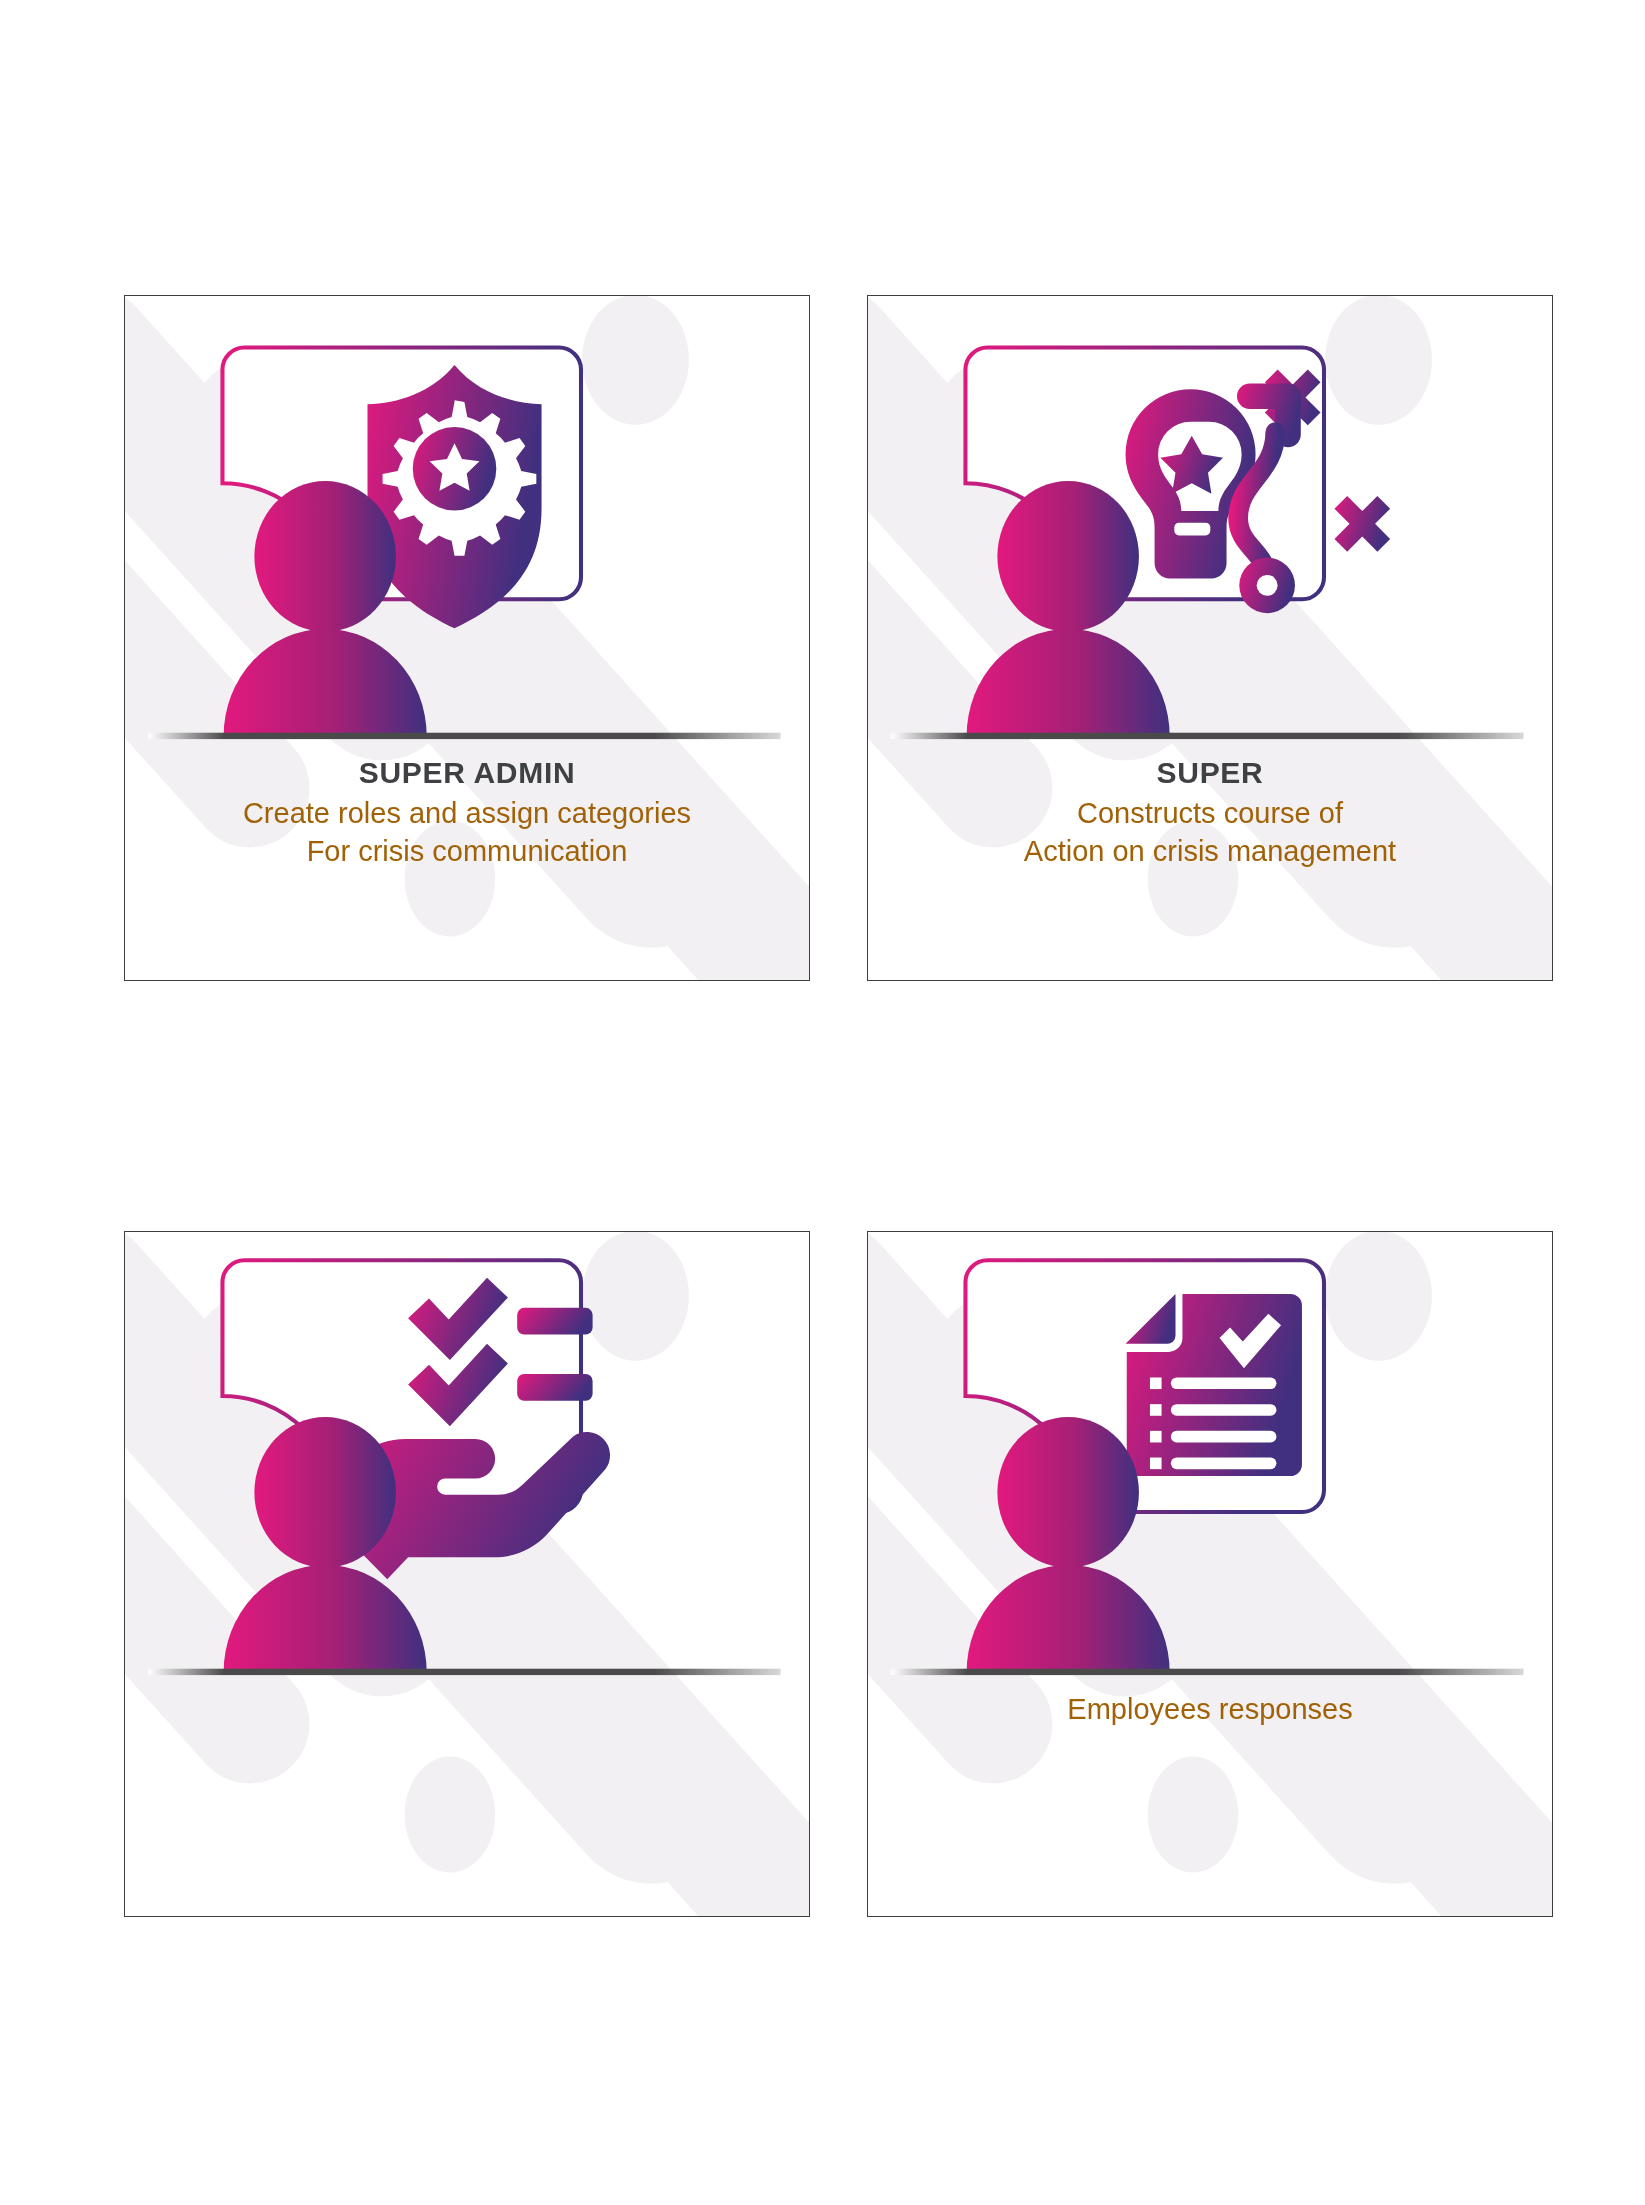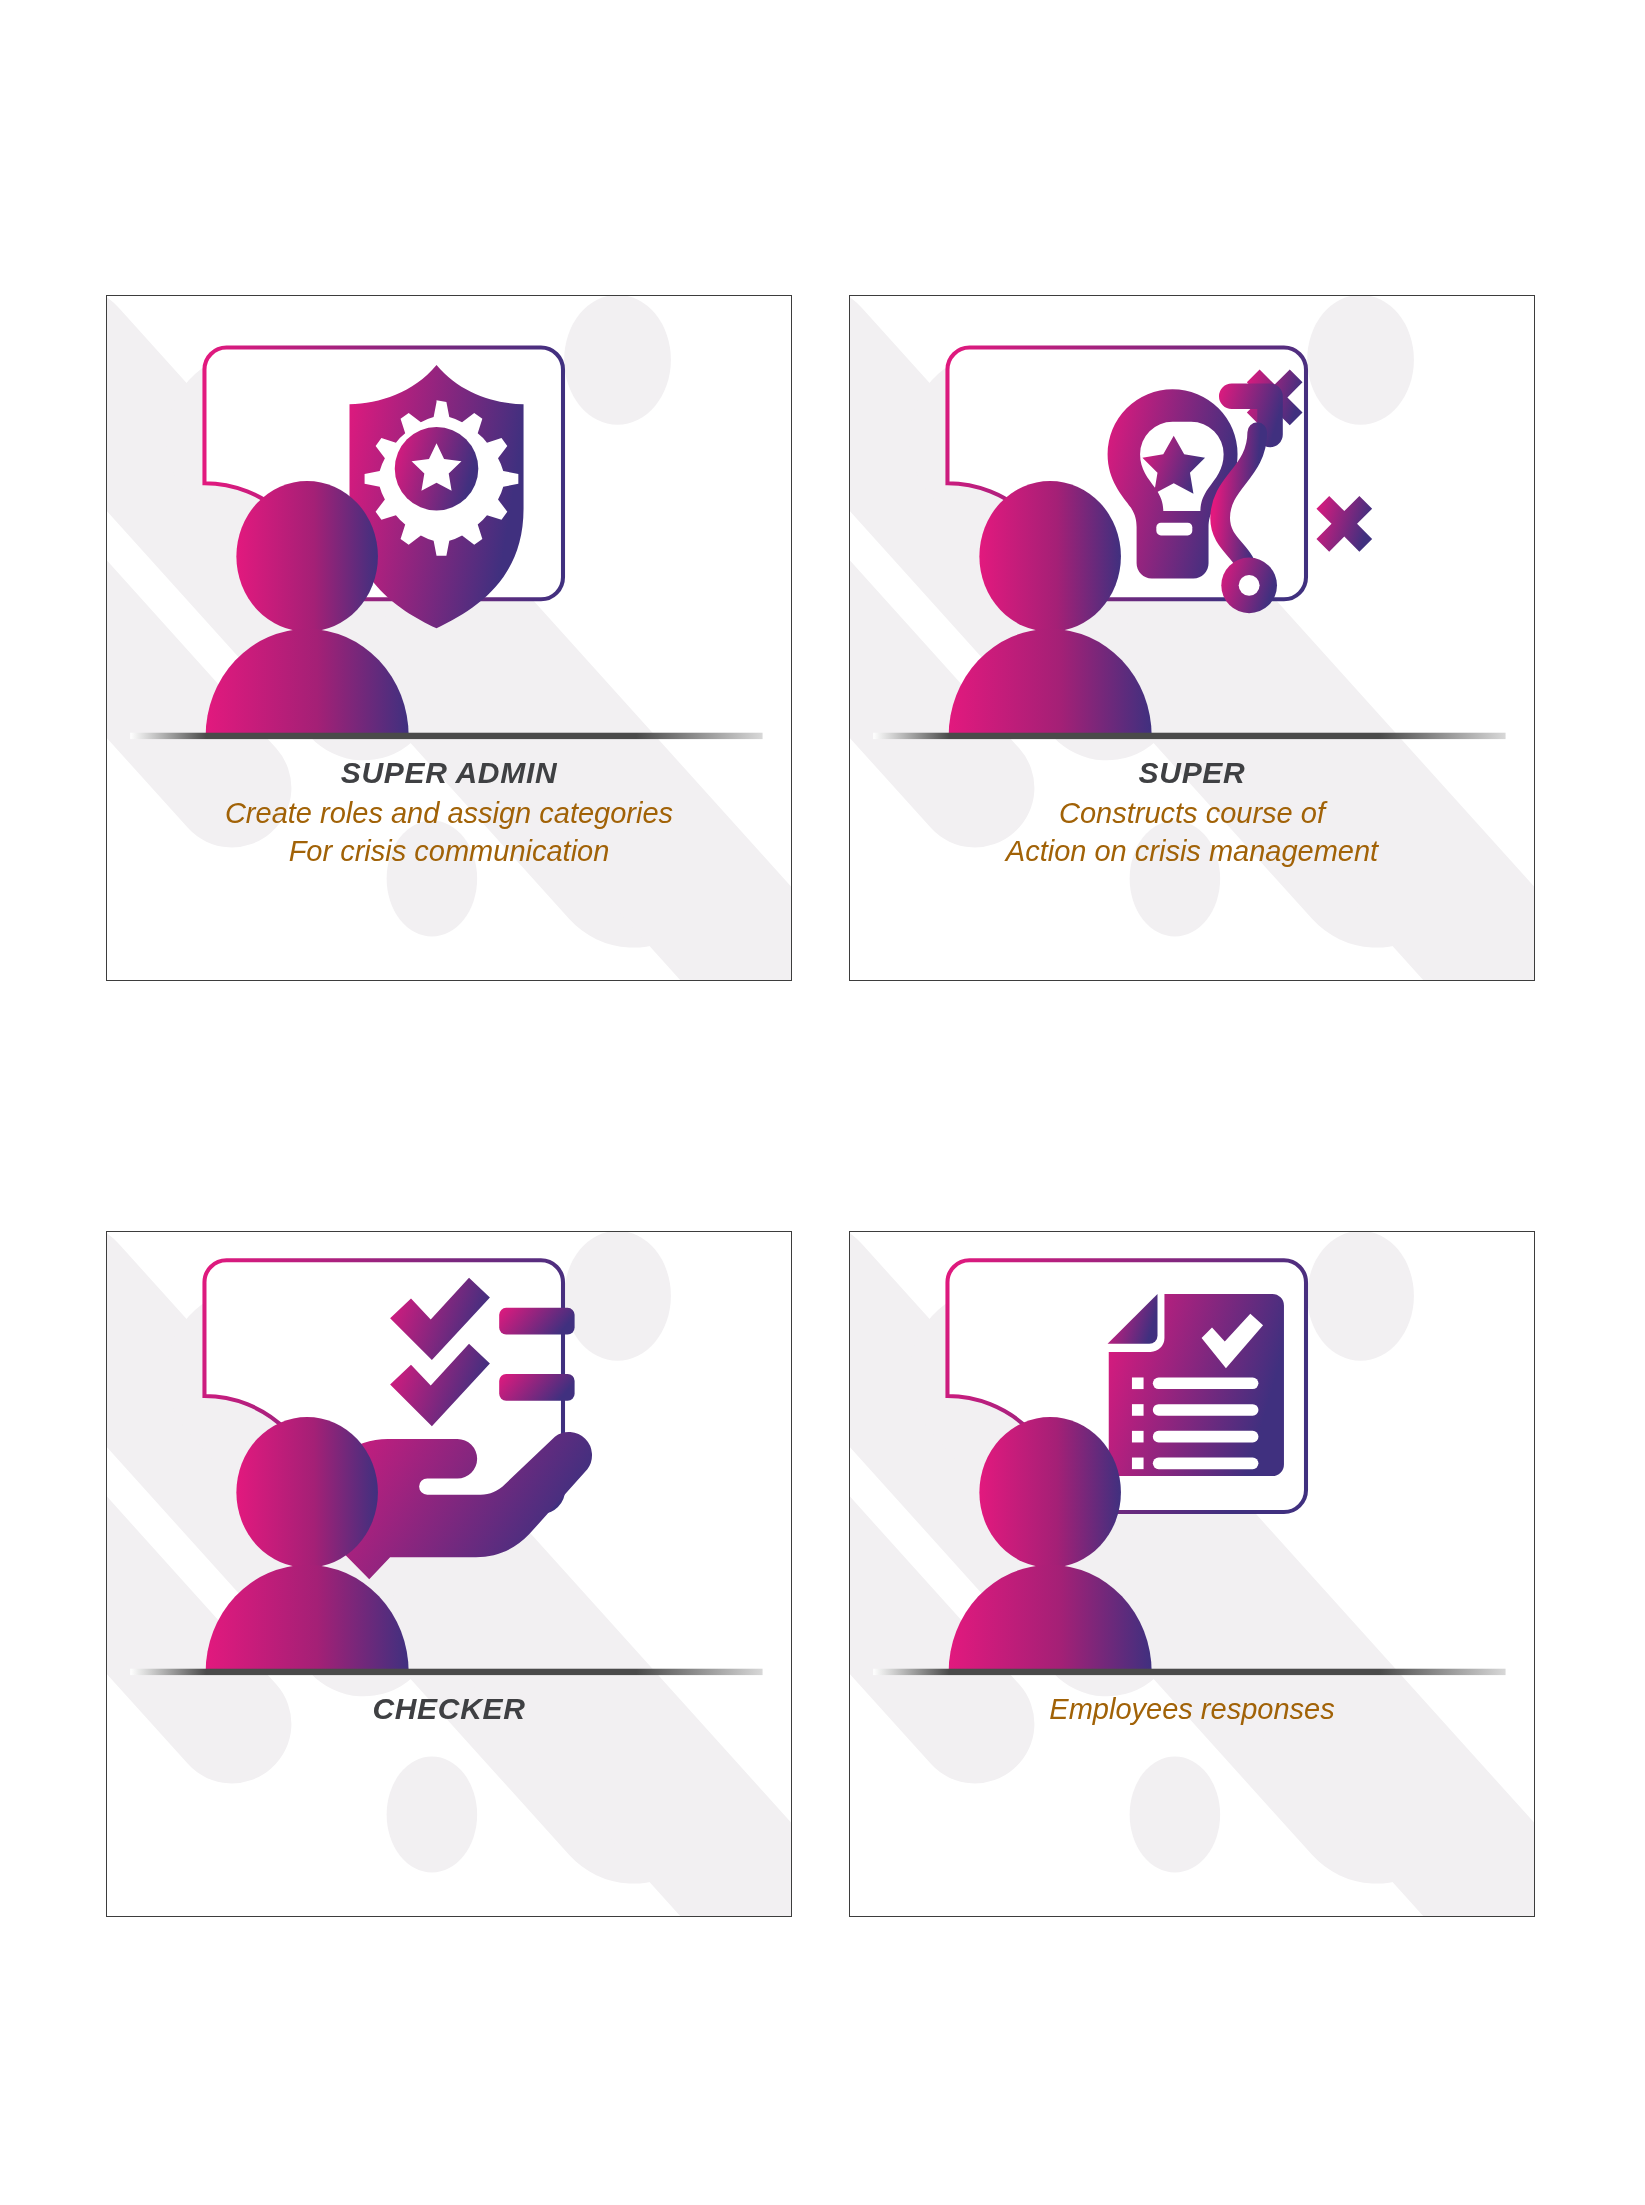--- a/index.html
+++ b/index.html
@@ -14,29 +14,28 @@
   .page {
     position: relative;
     width: 1646px;
     height: 2205px;
     background: #ffffff;
     overflow: hidden;
   }
 
   .card-grid {
     position: absolute;
-    left: 106px;
+    left: 124px;
     top: 295px;
     width: 1428px;
     display: grid;
     grid-template-columns: 686px 686px;
     grid-template-rows: 686px 686px;
     column-gap: 57px;
     row-gap: 250px;
-    font-style: italic;
   }
 
   .card {
     position: relative;
     background: #ffffff;
     border: 1.7px solid #3d3d3d;
     overflow: hidden;
   }
 
   
@@ -272,21 +271,20 @@
             <path d="M406,386 c20,-22 50,-30 78,-30 h120 a34,34 0 0 1 0,68 h-52 a14,14 0 0 0 0,28 h92 c16,0 30,-6 42,-18 l86,-82 a40,40 0 0 1 56,56 l-100,112 c-24,26 -56,40 -92,40 h-148 l-36,38 -110,-112 z"></path>
           </g>
 
           <ellipse cx="345" cy="448" rx="122" ry="130" fill="url(#g3a)"></ellipse>
           <path d="M170,758 a175,185 0 0 1 350,0 z" fill="url(#g3a)"></path>
           <rect x="40" y="752" width="1090" height="11" fill="url(#gl3)"></rect>
         </svg>
       </div>
 
       <div class="caption">
-        <div class="role-title">CHECKER</div>
         <div class="role-desc">
         </div>
       </div>
     </div>
 
     <div class="card">
       <div class="deco">
         <svg viewBox="0 0 1179 1180" preserveAspectRatio="none" aria-hidden="true">
           <g fill="#f2f0f2">
             <rect x="60" y="-120" width="250" height="1020" rx="125" transform="rotate(-42 185 390)"></rect>

